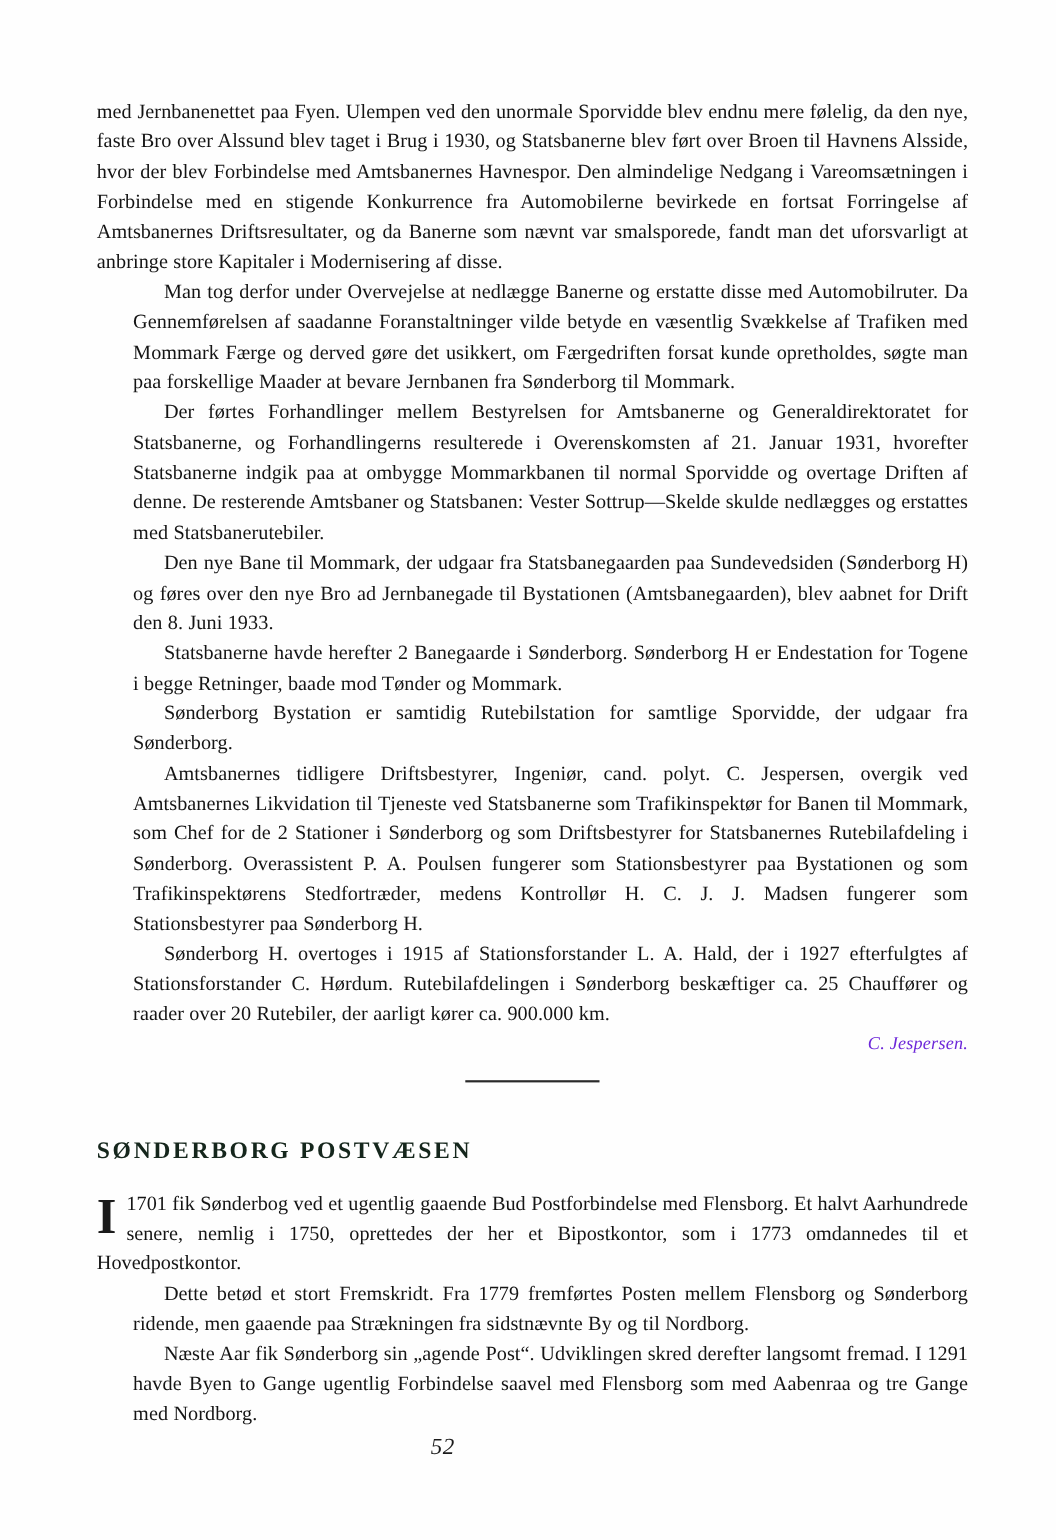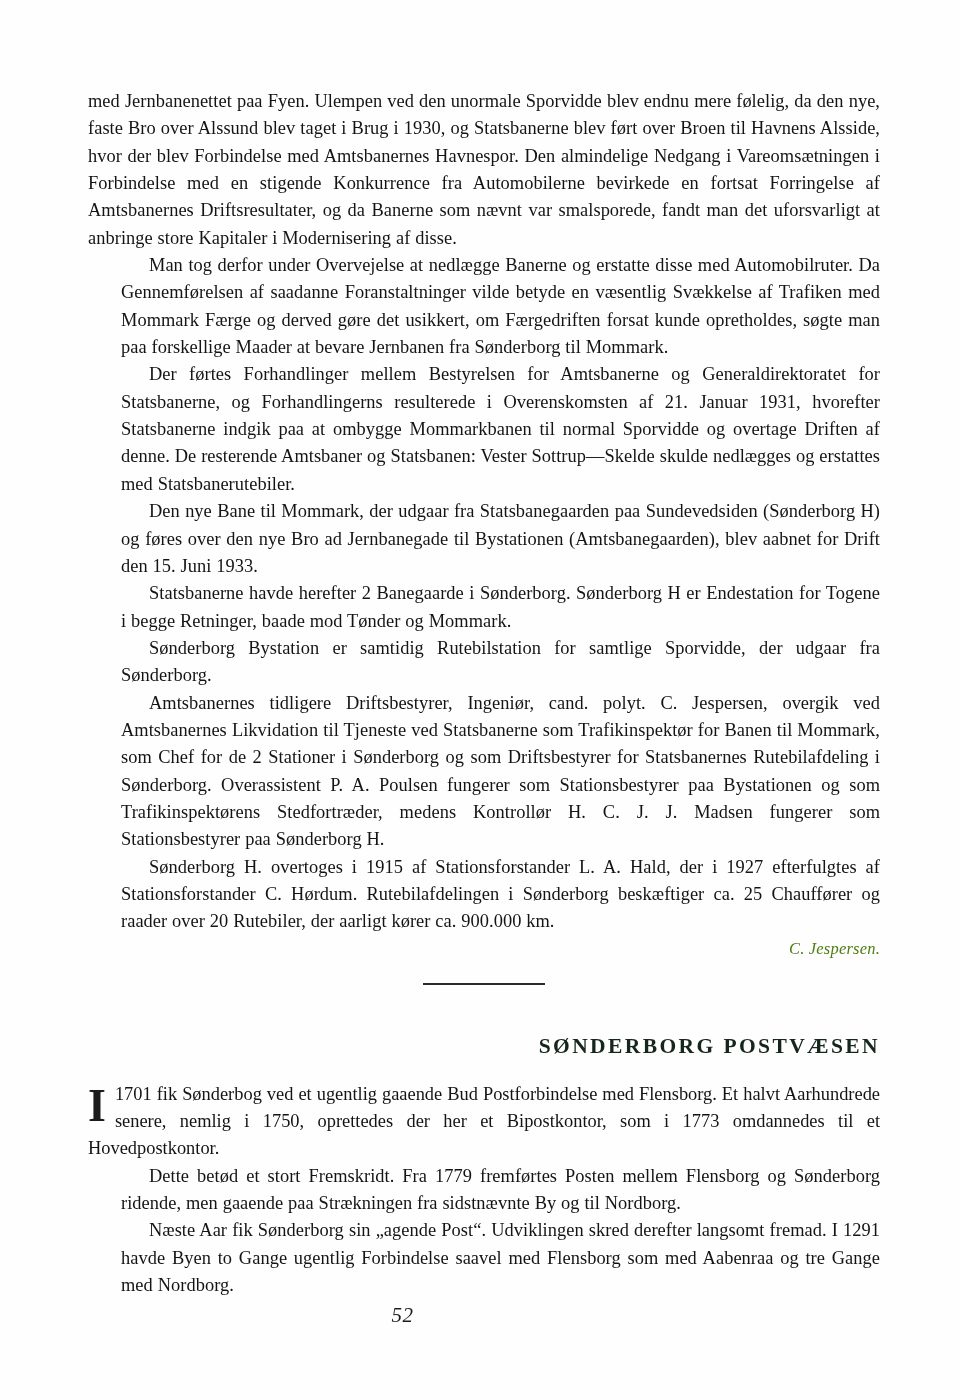--- a/index.html
+++ b/index.html
@@ -63,28 +63,28 @@
     border-top: 2px solid #2a2a2a;
     vertical-align: middle;
   }
 
   .byline {
     margin: 2px 0 0 0;
     font-size: 16.5px;
     line-height: 22px;
     font-style: italic;
     text-align: right;
-    color: #4d7c0f;
+    color: #6d28d9;
     letter-spacing: 0.2px;
   }
 
   .section-title {
     margin: 0;
     padding-top: 42px;
-    text-align: right;
+    text-align: left;
     font-size: 21.5px;
     font-weight: bold;
     letter-spacing: 2.4px;
     color: #15261c;
     font-family: "Liberation Serif", "DejaVu Serif", serif;
   }
 
   .after-title {
     height: 22px;
   }
@@ -124,21 +124,21 @@
 </style>
 </head>
 <body>
 
 <div class="page">
   <div class="content">
 
     <p class="para noindent">med Jernbanenettet paa Fyen. Ulempen ved den unormale Sporvidde blev endnu mere følelig, da den nye, faste Bro over Alssund blev taget i Brug i 1930, og Statsbanerne blev ført over Broen til Havnens Alsside, hvor der blev Forbindelse med Amtsbanernes Havnespor. Den almindelige Nedgang i Vareomsætningen i Forbindelse med en stigende Konkurrence fra Automobilerne bevirkede en fortsat Forringelse af Amtsbanernes Driftsresultater, og da Banerne som nævnt var smalsporede, fandt man det uforsvarligt at anbringe store Kapitaler i Modernisering af disse.</p>
     <p class="para indent">Man tog derfor under Overvejelse at nedlægge Banerne og erstatte disse med Automobilruter. Da Gennemførelsen af saadanne Foranstaltninger vilde betyde en væsentlig Svækkelse af Trafiken med Mommark Færge og derved gøre det usikkert, om Færgedriften forsat kunde opretholdes, søgte man paa forskellige Maader at bevare Jernbanen fra Sønderborg til Mommark.</p>
     <p class="para indent">Der førtes Forhandlinger mellem Bestyrelsen for Amtsbanerne og Generaldirektoratet for Statsbanerne, og Forhandlingerns resulterede i Overenskomsten af 21. Januar 1931, hvorefter Statsbanerne indgik paa at ombygge Mommarkbanen til normal Sporvidde og overtage Driften af denne. De resterende Amtsbaner og Statsbanen: Vester Sottrup—Skelde skulde nedlægges og erstattes med Statsbanerutebiler.</p>
-    <p class="para indent">Den nye Bane til Mommark, der udgaar fra Statsbanegaarden paa Sundevedsiden (Sønderborg H) og føres over den nye Bro ad Jernbanegade til Bystationen (Amtsbanegaarden), blev aabnet for Drift den 15. Juni 1933.</p>
+    <p class="para indent">Den nye Bane til Mommark, der udgaar fra Statsbanegaarden paa Sundevedsiden (Sønderborg H) og føres over den nye Bro ad Jernbanegade til Bystationen (Amtsbanegaarden), blev aabnet for Drift den 8. Juni 1933.</p>
     <p class="para indent">Statsbanerne havde herefter 2 Banegaarde i Sønderborg. Sønderborg H er Endestation for Togene i begge Retninger, baade mod Tønder og Mommark.</p>
     <p class="para indent">Sønderborg Bystation er samtidig Rutebilstation for samtlige Sporvidde, der udgaar fra Sønderborg.</p>
     <p class="para indent">Amtsbanernes tidligere Driftsbestyrer, Ingeniør, cand. polyt. C. Jespersen, overgik ved Amtsbanernes Likvidation til Tjeneste ved Statsbanerne som Trafikinspektør for Banen til Mommark, som Chef for de 2 Stationer i Sønderborg og som Driftsbestyrer for Statsbanernes Rutebilafdeling i Sønderborg. Overassistent P. A. Poulsen fungerer som Stationsbestyrer paa Bystationen og som Trafikinspektørens Stedfortræder, medens Kontrollør H. C. J. J. Madsen fungerer som Stationsbestyrer paa Sønderborg H.</p>
     <p class="para indent">Sønderborg H. overtoges i 1915 af Stationsforstander L. A. Hald, der i 1927 efterfulgtes af Stationsforstander C. Hørdum. Rutebilafdelingen i Sønderborg beskæftiger ca. 25 Chauffører og raader over 20 Rutebiler, der aarligt kører ca. 900.000 km.</p>
 
     <p class="byline">C. Jespersen.</p>
 
     <div class="rule-wrap">
       <span class="rule"></span>
     </div>

